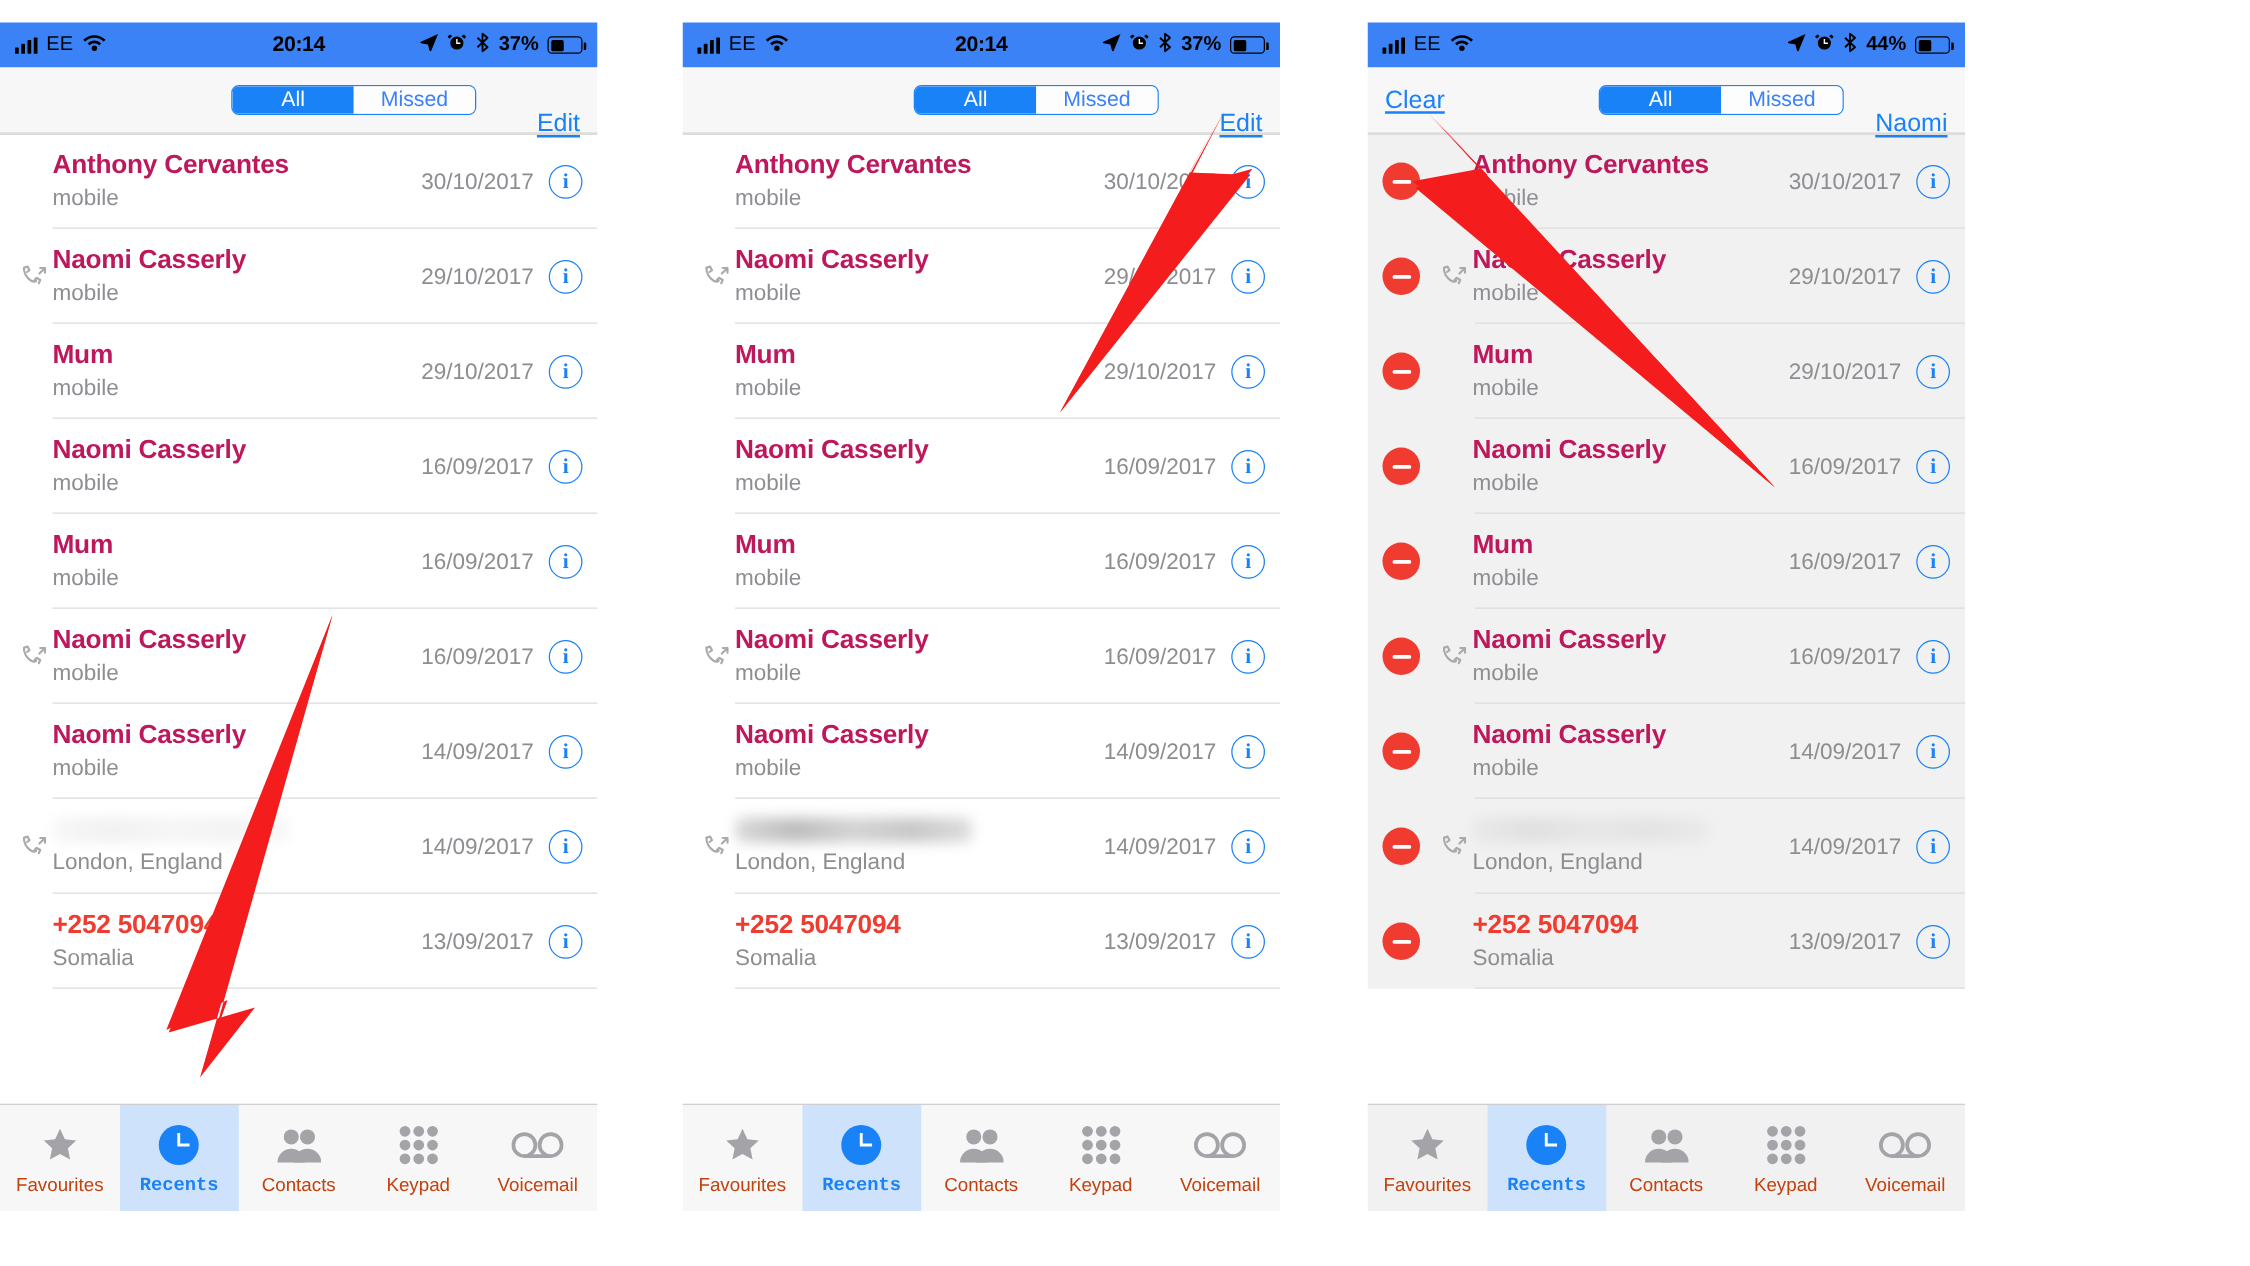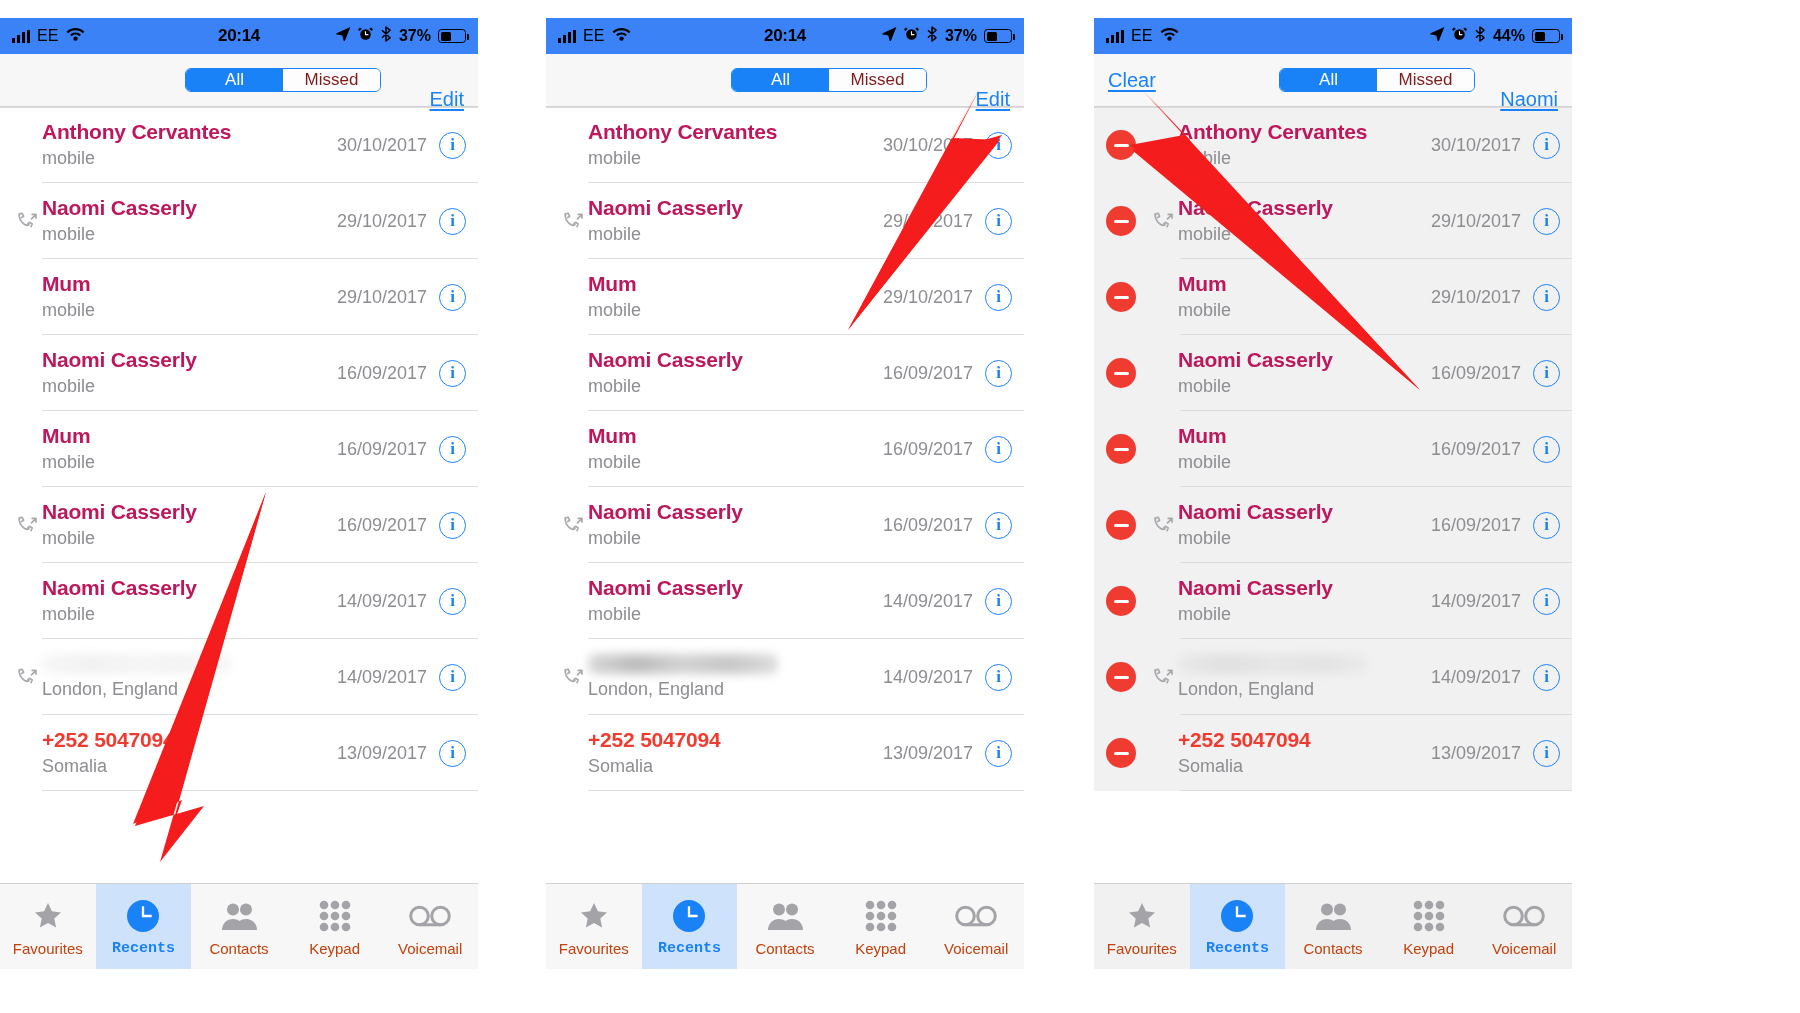--- a/index.html
+++ b/index.html
@@ -57,21 +57,21 @@
     padding:0 14px;
   }
   .seg {
     position:absolute; left:50%; transform:translateX(-50%);
     display:flex; border:1px solid #1a82f7; border-radius:6px; overflow:hidden;
     height:24px;
     margin-left:44px;
   }
   .seg div {
     min-width:97px; display:flex; align-items:center; justify-content:center;
-    font-size:17px; color:#7f1d1d; background:#fdfdfd; padding:0 14px;
+    font-size:17px; color:#3b82f6; background:#fdfdfd; padding:0 14px;
   }
   .seg div.on { background:#1a82f7; color:#fff; }
   .navlink {
     font-size:20px; color:#1a82f7; text-decoration:underline;
     text-underline-offset:3px; position:relative; z-index:3;
   }
   .navlink.right { margin-left:auto;margin-top:38px; }
 
   
   .list { background:#ffffff; }

